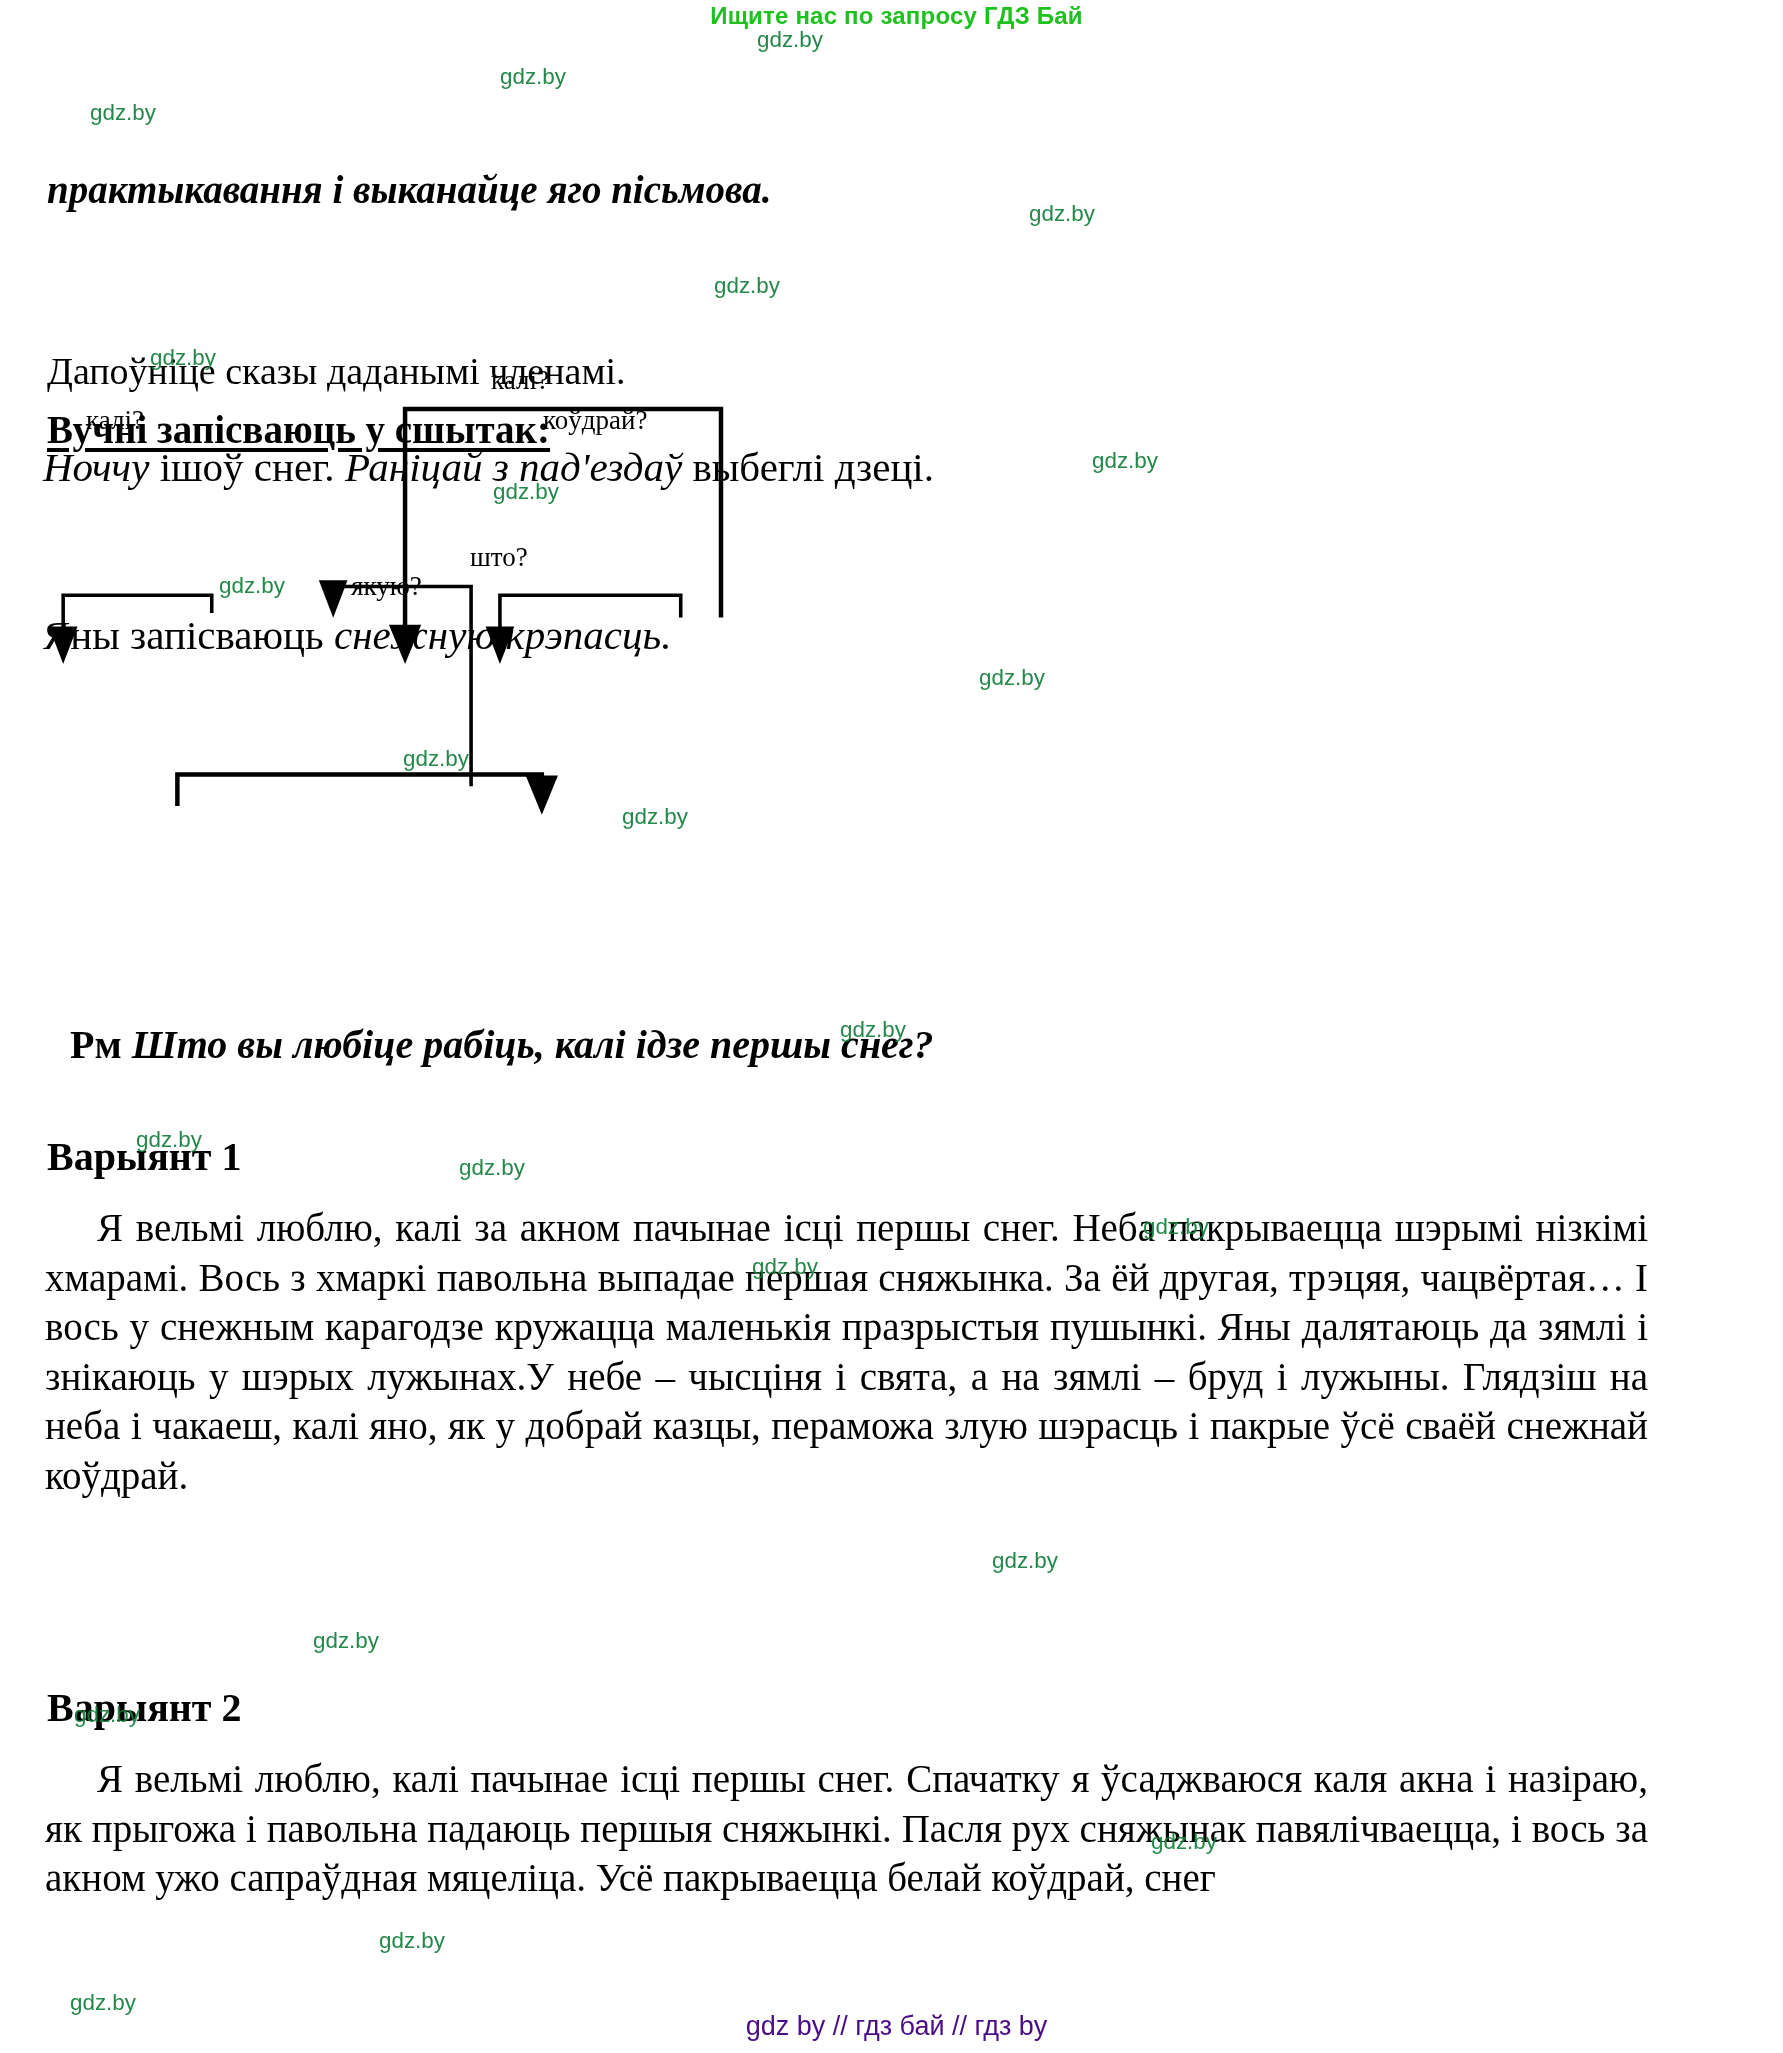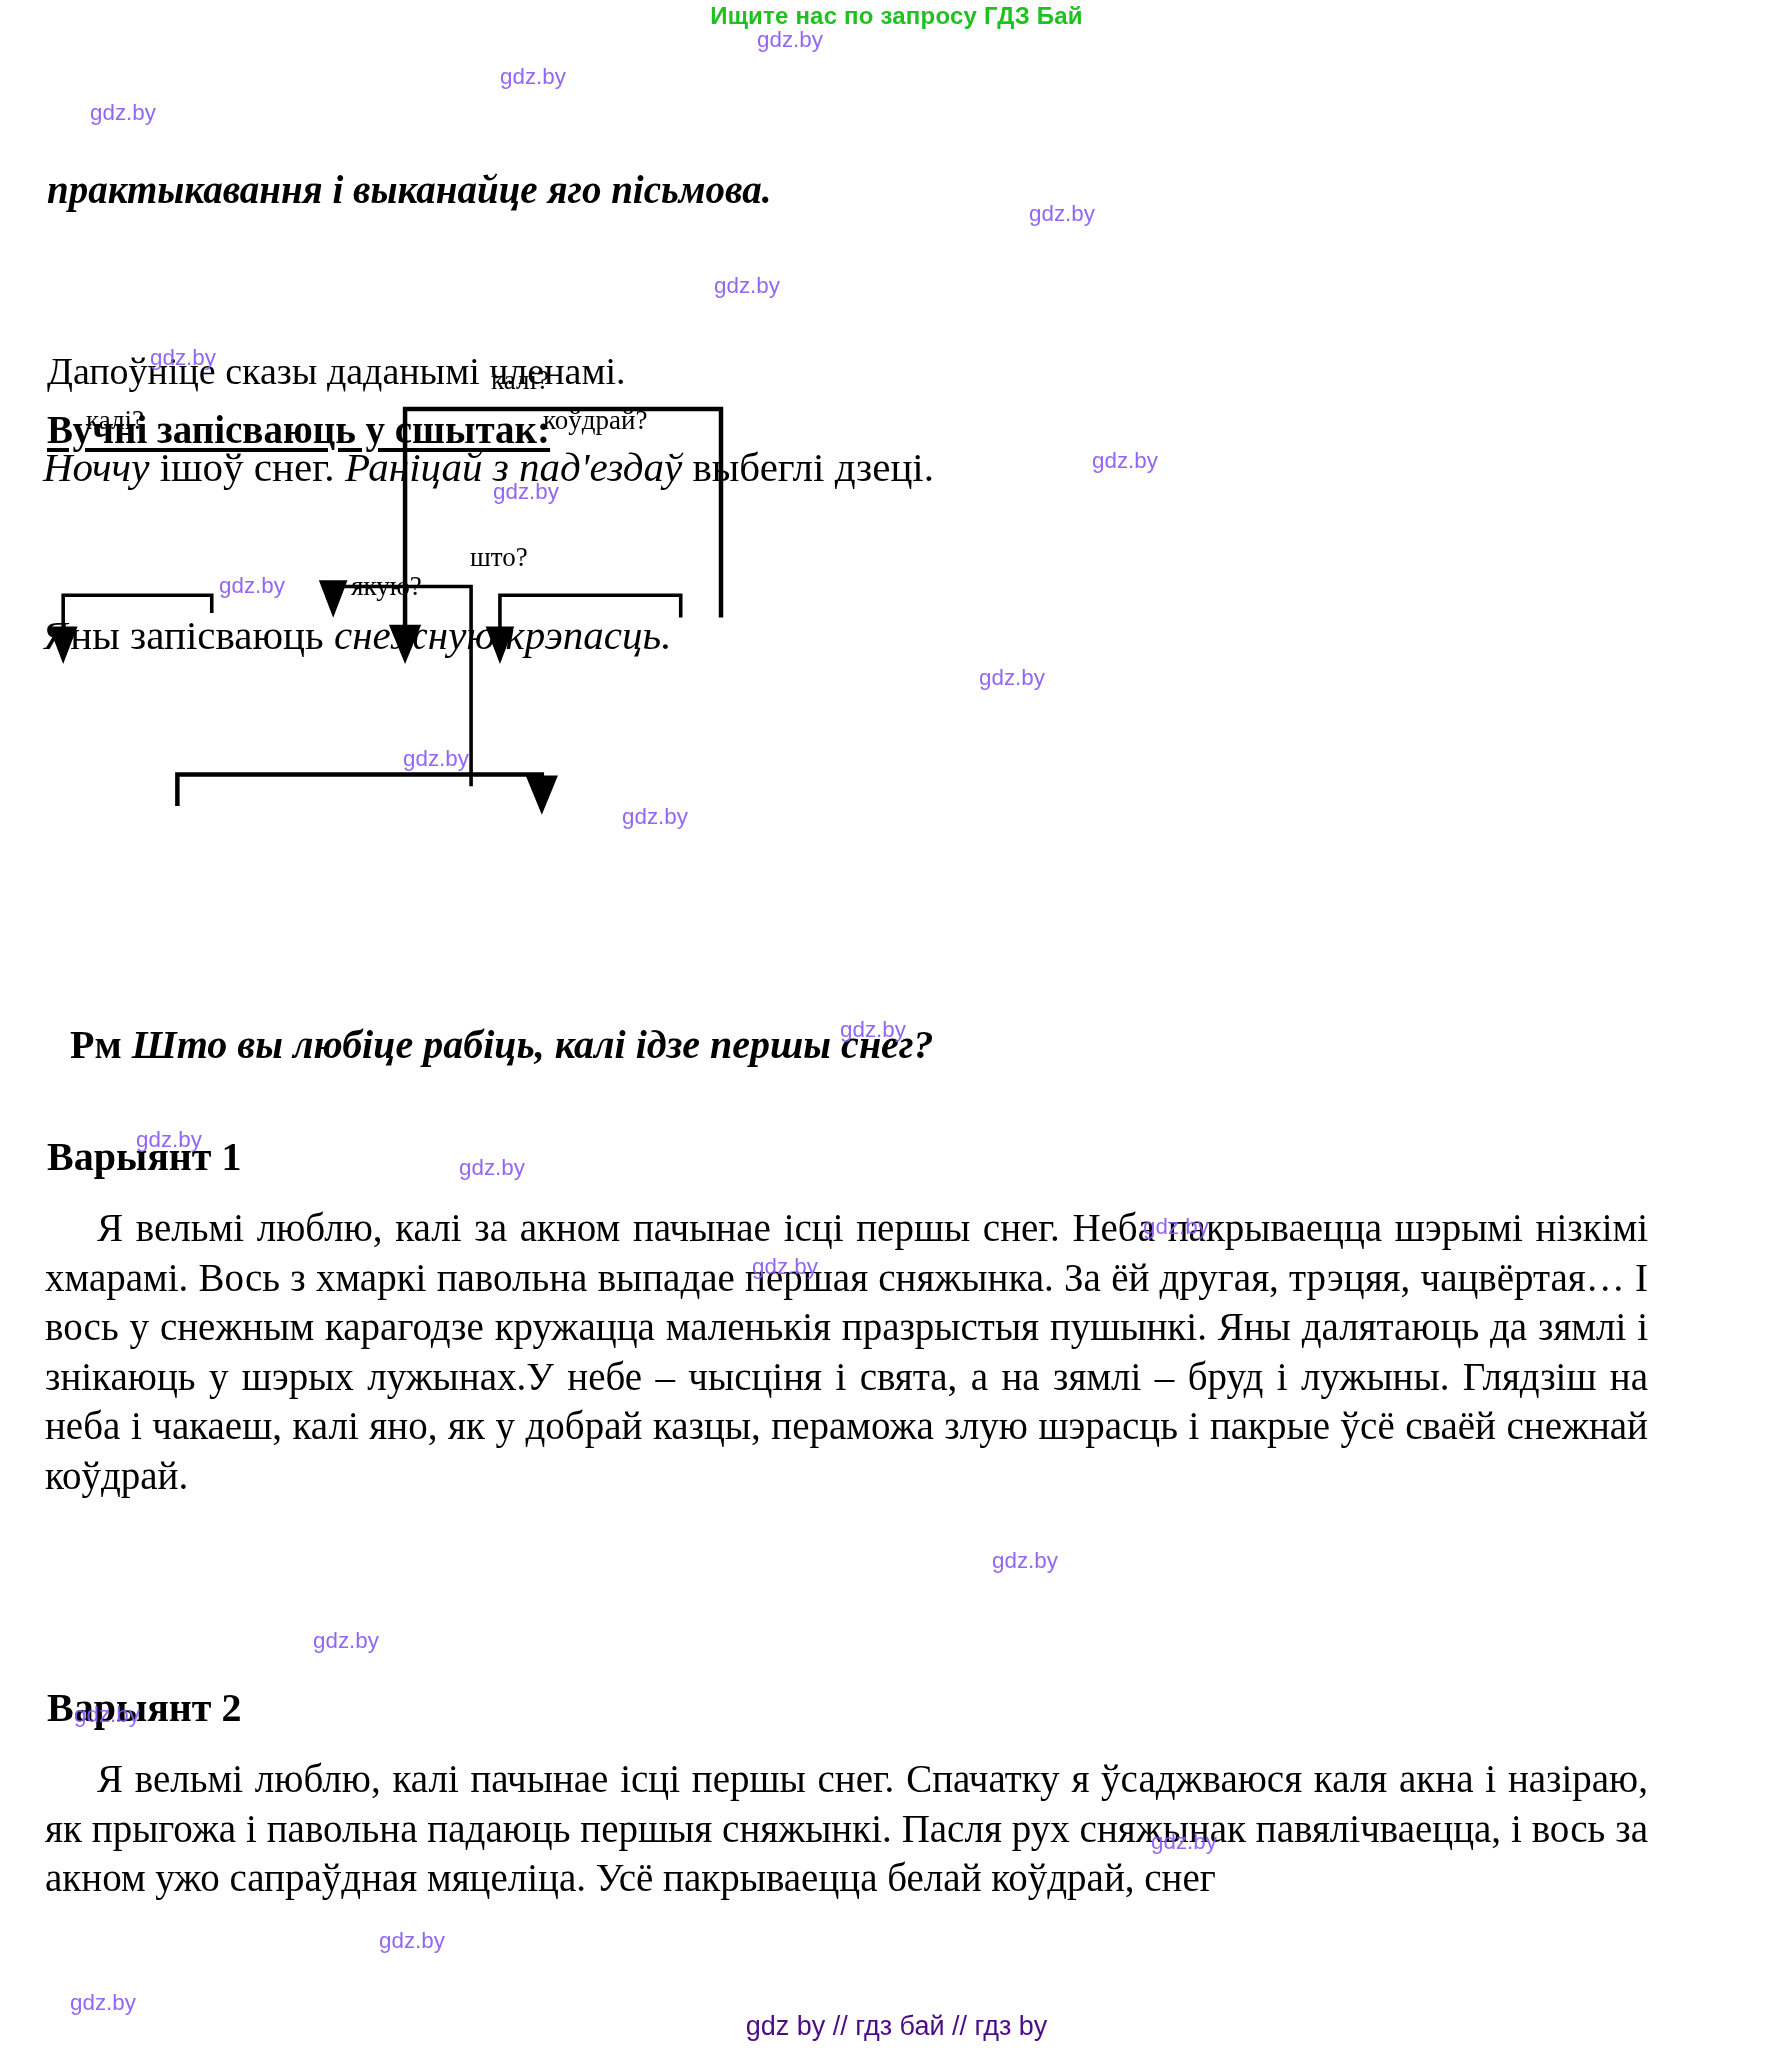--- a/index.html
+++ b/index.html
@@ -29,21 +29,21 @@
     font-weight: 600;
     letter-spacing: 0.2px;
     white-space: nowrap;
   }
 
   
   .wm {
     position: absolute;
     font-family: "Liberation Sans", "DejaVu Sans", sans-serif;
     font-size: 22.4px;
-    color: #8b5cf6;
+    color: #15803d;
     white-space: nowrap;
     opacity: .93;
   }
 
   
   .page {
     position: absolute;
     left: 0; top: 0;
     width: 1783px;
     height: 2054px;

